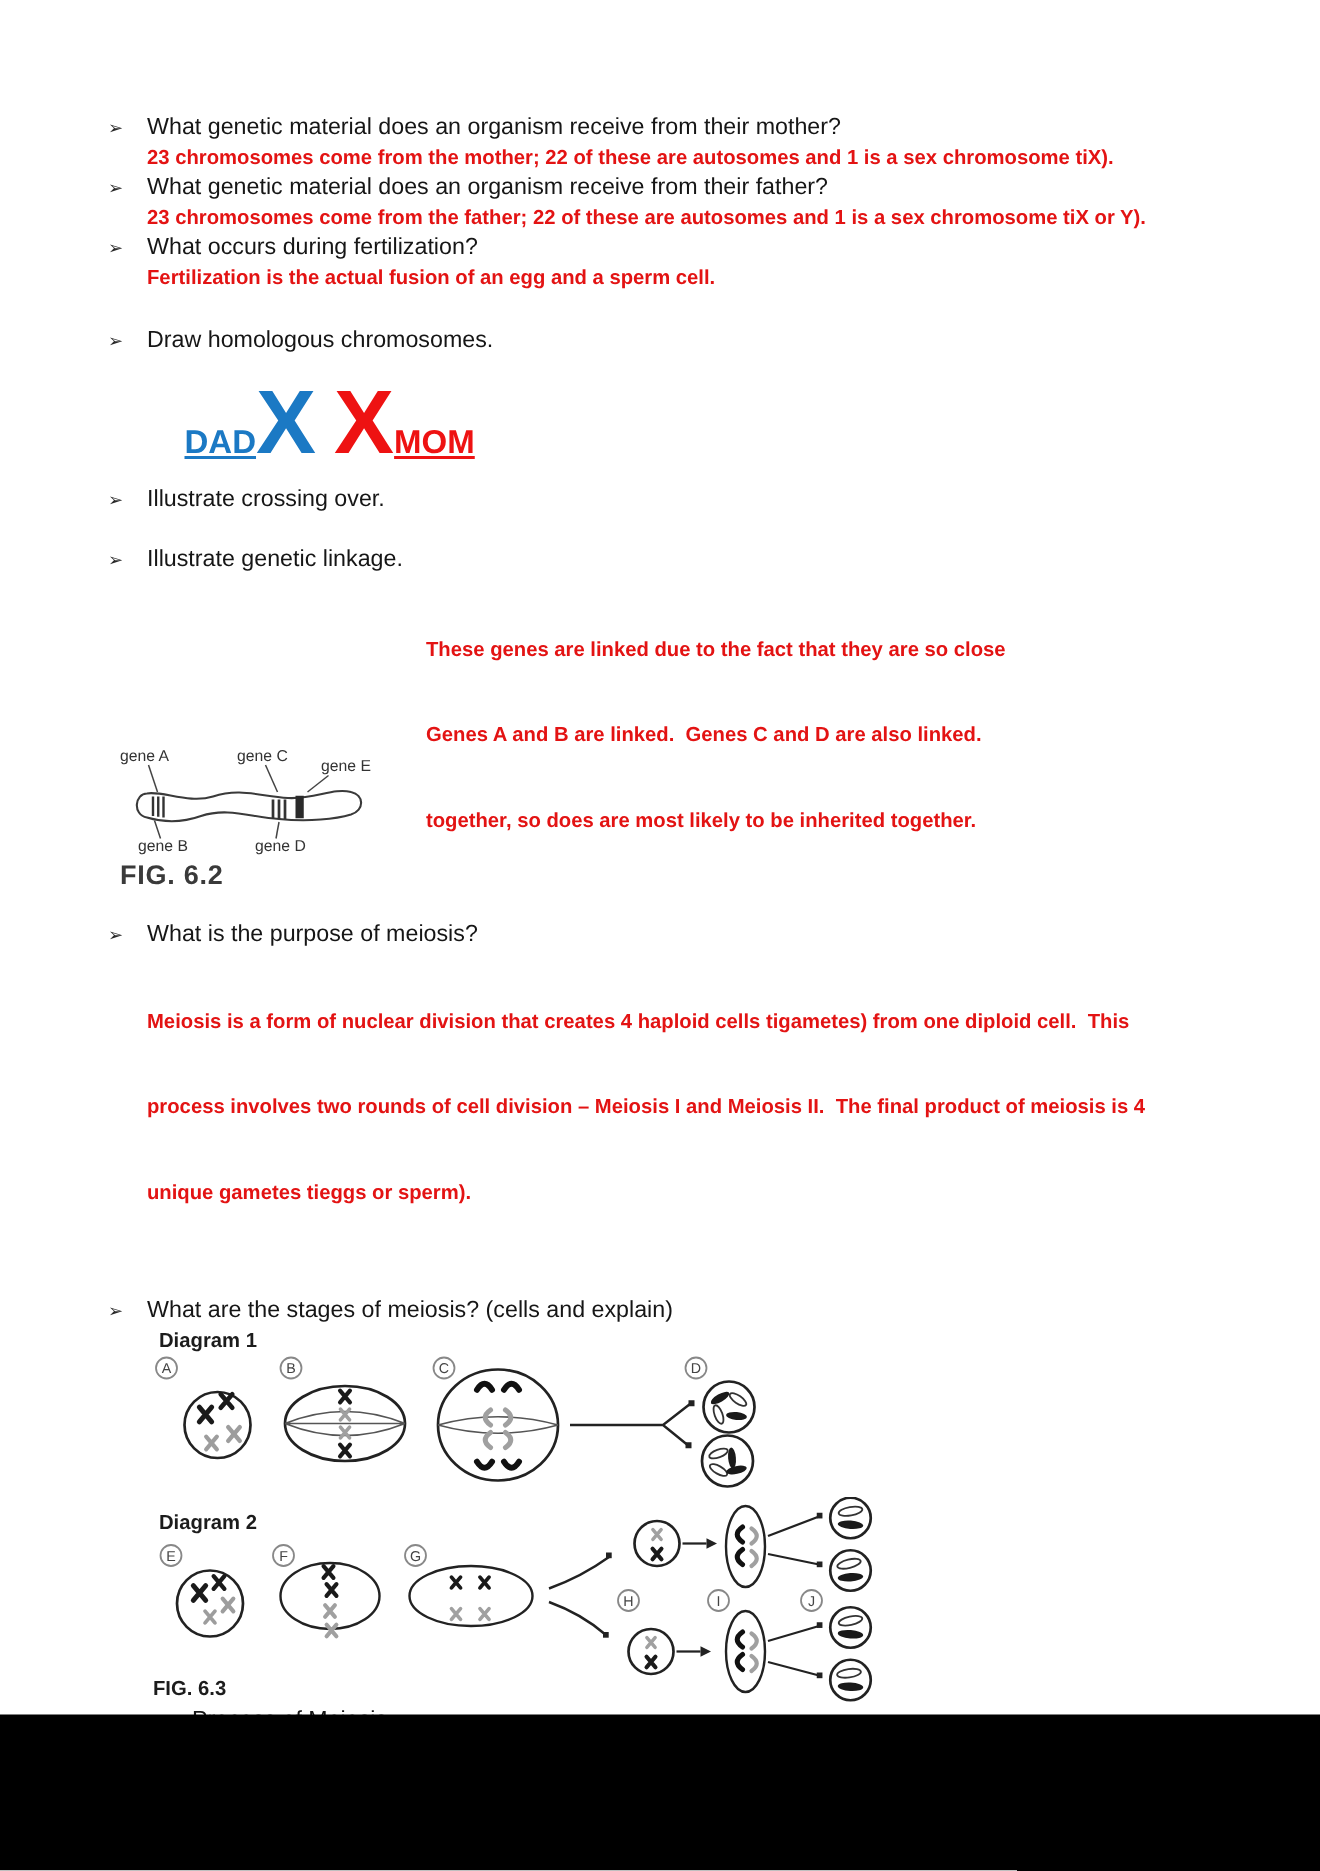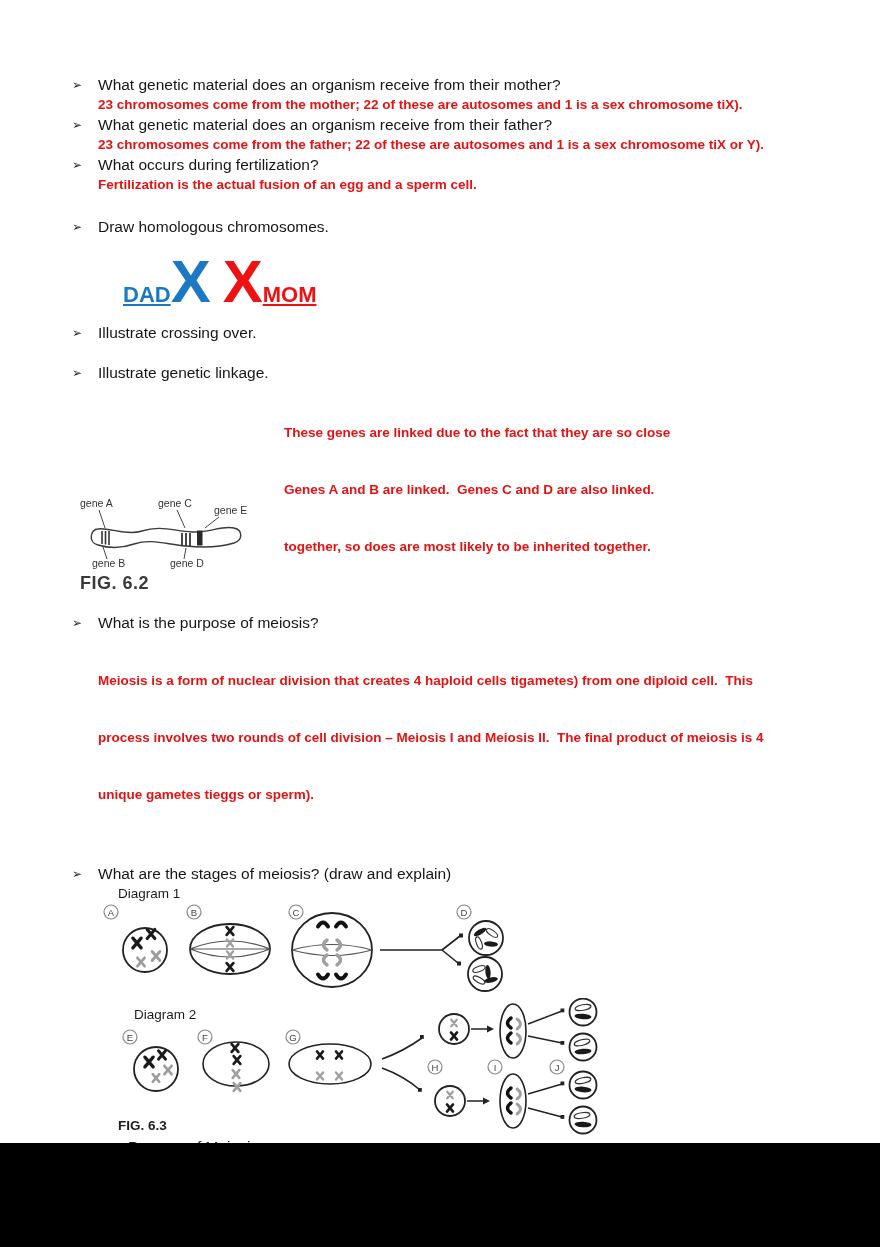--- a/index.html
+++ b/index.html
@@ -22,22 +22,22 @@
   .blue{color:var(--dad_blue);} .mred{color:var(--mom_red);}
   .gap12{margin-left:12px;}
   
   .linkrow{display:flex;margin-top:2px;align-items:flex-end;}
   .linkfig{width:212px;flex:none;}
   .linkfig svg{display:block;}
   .figcap{font-size:18px;font-weight:700;color:#3a3a3a;margin:0 0 0 8px;letter-spacing:.5px;}
   .linkans{margin-left:0;}
   
   .dblock1{position:relative;height:112px;margin-left:28px;margin-top:2px;}
-  .dblock2{position:relative;height:138px;margin-left:44px;}
-  .dlabel{position:absolute;left:18px;top:0;font-size:13.5px;font-weight:400;color:#1c1c1c;}
+  .dblock2{position:relative;height:138px;margin-left:28px;}
+  .dlabel{position:absolute;left:6px;top:0;font-size:13.5px;font-weight:700;color:#1c1c1c;}
   .dlabel2{top:9px;}
   .figcap2{position:absolute;left:2px;top:120px;font-size:13.5px;font-weight:700;color:#1c1c1c;}
   .dblock1 svg,.dblock2 svg{position:absolute;left:0;top:0;}
   svg text{font-family:"Liberation Sans",sans-serif;fill:#333;}
   .cletter{font-size:9.5px;fill:#444;}
   .genelabel{font-size:10.5px;fill:#333;}
   
   .lo1{display:flex;margin-left:28px;font-size:15.5px;line-height:22px;}
   .lo2{display:flex;margin-left:78px;font-size:15.5px;line-height:22px;}
   .omark{width:28px;flex:none;font-size:13.5px;}
@@ -134,21 +134,21 @@
     <span>What is the purpose of meiosis?</span>
   </div>
   <div class="ans ansline">
     <div>Meiosis is a form of nuclear division that creates 4 haploid cells tigametes) from one diploid cell.  This</div>
     <div>process involves two rounds of cell division – Meiosis I and Meiosis II.  The final product of meiosis is 4</div>
     <div>unique gametes tieggs or sperm).</div>
   </div>
 
   <div class="qrow mt22">
     <span class="arrow">➢</span>
-    <span>What are the stages of meiosis? (draw and explain)</span>
+    <span>What are the stages of meiosis? (cells and explain)</span>
   </div>
 
   <div class="dblock1">
     <div class="dlabel">Diagram 1</div>
     <svg width="430" height="112" viewBox="0 0 430 112">
       <circle cx="11" cy="26" r="7" fill="none" stroke="#888" stroke-width="1.2"></circle>
       <text x="11" y="29.5" text-anchor="middle" class="cletter">A</text>
       <circle cx="45" cy="64" r="22" fill="none" stroke="#222" stroke-width="1.8"></circle>
       <use href="#chrX" transform="translate(37,57) scale(0.75)" stroke="#1a1a1a" stroke-width="4.4"></use>
       <use href="#chrX" transform="translate(51,48) scale(0.7)" stroke="#1a1a1a" stroke-width="4.4"></use>

